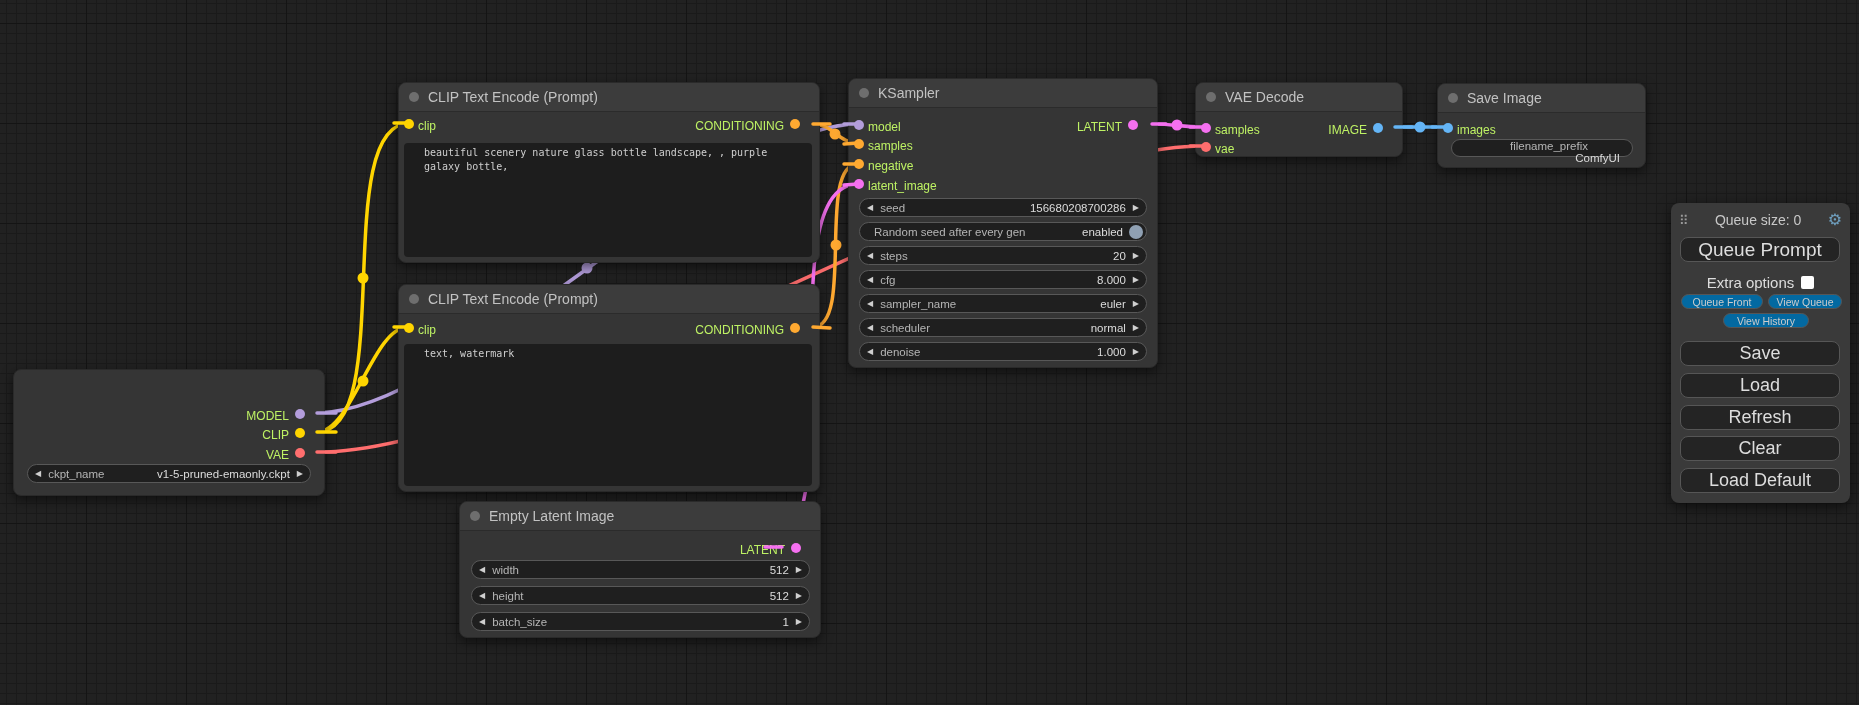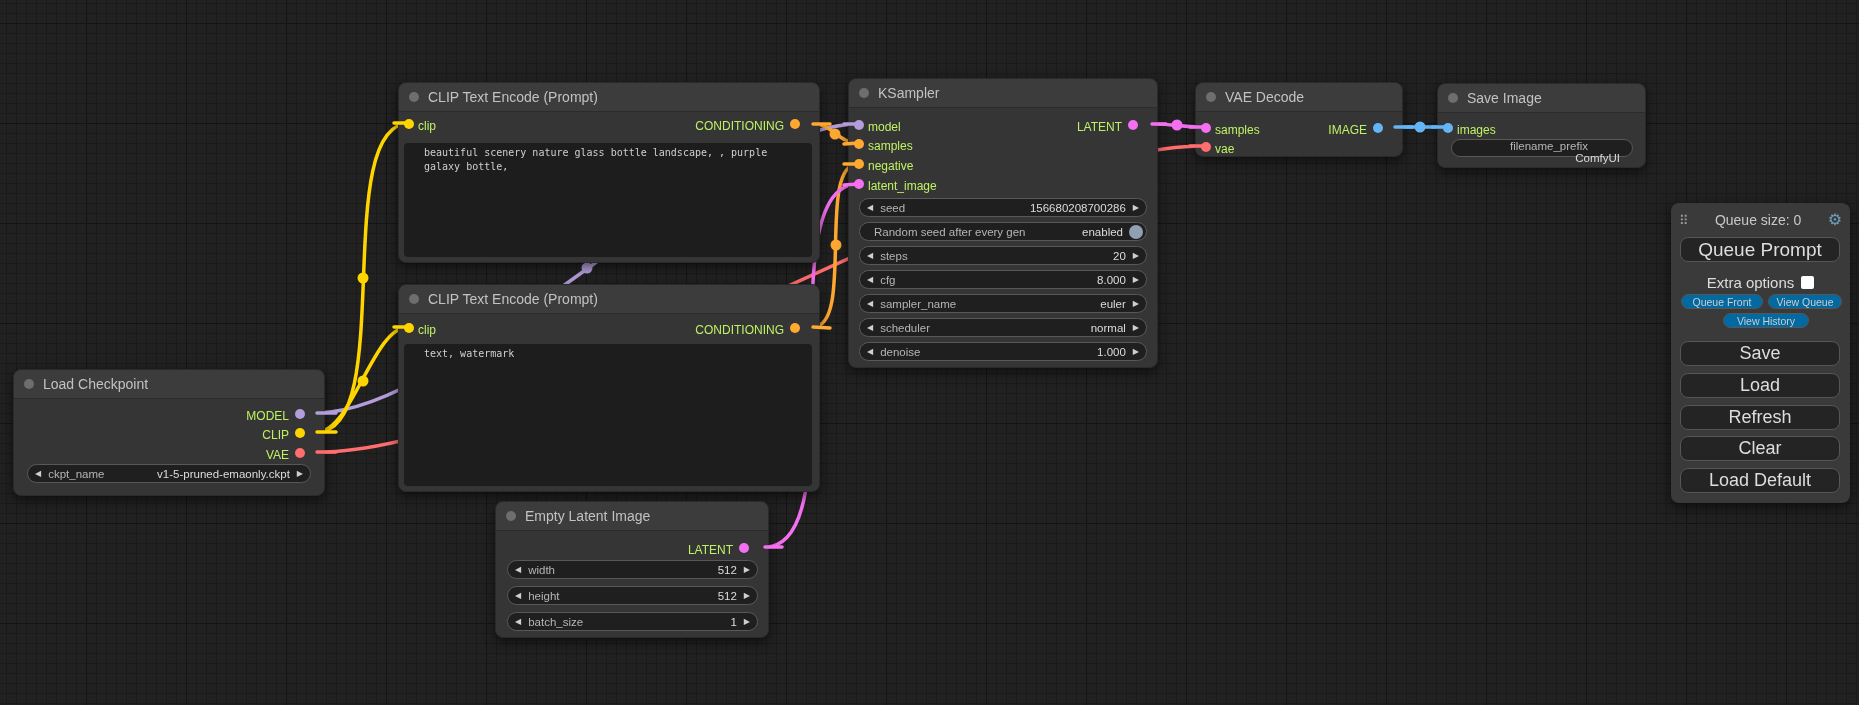--- a/index.html
+++ b/index.html
@@ -85,24 +85,20 @@
     <circle cx="587" cy="268" r="5.5" style="fill: rgb(179, 157, 219);"></circle>
     <circle cx="363" cy="278" r="5.5" style="fill: rgb(255, 213, 0);"></circle>
     <circle cx="363" cy="381" r="5.5" style="fill: rgb(255, 213, 0);"></circle>
     <circle cx="835" cy="134" r="5.5" style="fill: rgb(255, 169, 49);"></circle>
     <circle cx="836" cy="245" r="5.5" style="fill: rgb(255, 169, 49);"></circle>
     <circle cx="1177" cy="125" r="5.5" style="fill: rgb(245, 112, 240);"></circle>
     <circle cx="1420" cy="127" r="5.5" style="fill: rgb(100, 181, 246);"></circle>
   </svg>
 
   <div class="node" style="left:13px;top:369px;width:312px;height:127px;">
-    <div class="ntitle">
-        <span class="tdot"></span>
-        <span>Load Checkpoint</span>
-      </div>
     <div class="srow out" style="top:35px">
         <span>MODEL</span>
         <span class="pdot r" style="background: rgb(179, 157, 219);"></span>
       </div>
     <div class="srow out" style="top:54px">
         <span>CLIP</span>
         <span class="pdot r" style="background: rgb(255, 213, 0);"></span>
       </div>
     <div class="srow out" style="top:74px">
         <span>VAE</span>
@@ -141,21 +137,21 @@
         <span class="pdot l" style="background: rgb(255, 213, 0);"></span>
         <span>clip</span>
       </div>
     <div class="srow out" style="top:34px">
         <span>CONDITIONING</span>
         <span class="pdot r" style="background: rgb(255, 169, 49);"></span>
       </div>
     <div class="ta" style="left:5px;right:7px;top:59px;height:142px;">text, watermark</div>
   </div>
 
-  <div class="node" style="left:459px;top:501px;width:274px;height:137px;margin-left:36px;">
+  <div class="node" style="left:459px;top:501px;width:362px;height:137px;">
     <div class="ntitle">
         <span class="tdot"></span>
         <span>Empty Latent Image</span>
       </div>
     <div class="srow out" style="top:37px">
         <span>LATENT</span>
         <span class="pdot r" style="background: rgb(245, 112, 240);"></span>
       </div>
     <div class="pill" style="top:58px;left:11px;right:10px;">
       <span class="arr">◀</span>

